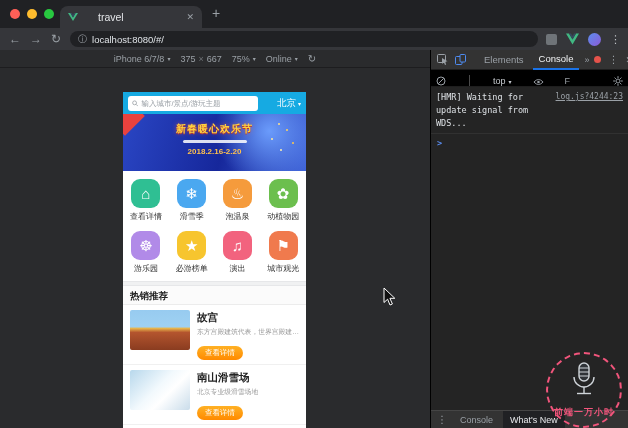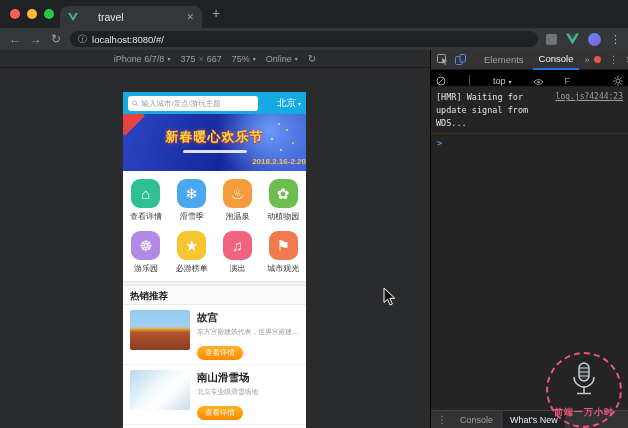--- a/index.html
+++ b/index.html
@@ -43,24 +43,24 @@
             padding:0 4px; gap:3px; }
   .search input { border:none; outline:none; width:100%; font-size:7.5px; color:#666;
                   font-family:"Liberation Sans",sans-serif; }
   .search input::placeholder { color:#9aa0a6; }
   .city { color:#fff; font-size:9.5px; display:flex; align-items:center; gap:2px; }
 
   .banner { height:57px; position:relative; overflow:hidden; text-align:center;
             background:radial-gradient(circle at 80% 30%, rgba(110,160,255,.95) 0%, rgba(110,160,255,0) 36%),
                        linear-gradient(105deg,#2a46c4,#16279b 55%,#3f63d8); }
   .banner-corner { position:absolute; left:-12px; top:-12px; width:28px; height:28px; background:#e8423e; transform:rotate(45deg); }
-  .banner-title { margin-top:14px; font-size:13px; font-weight:bold; color:#ffd23f; letter-spacing:1px;
+  .banner-title { margin-top:8px; font-size:10px; font-weight:bold; color:#ffd23f; letter-spacing:1px;
                   text-shadow:0 1px 0 #c0392b, 0 0 5px rgba(255,90,60,.65); }
   .banner-strip { width:64px; height:3px; background:rgba(255,255,255,.85); border-radius:2px; margin:4px auto 0; }
-  .banner-date { margin-top:4px; font-size:8px; font-weight:bold; color:#ffc14d;text-align:right; }
+  .banner-date { margin-top:4px; font-size:8px; font-weight:bold; color:#ffc14d; }
   .sparks { position:absolute; right:26px; top:9px; width:2px; height:2px; border-radius:50%; background:#ffe08a;
             box-shadow:8px 6px 0 #ffd45e, -7px 15px 0 #ffed9e, 14px 19px 0 #ffc94d, 2px 26px 0 #fff3b0; }
 
   .grid { display:grid; grid-template-columns:repeat(4,1fr); padding:8px 0 7px; row-gap:9px; background:#fff; }
   .cell { display:flex; flex-direction:column; align-items:center; gap:3px; }
   .tile { width:29px; height:29px; border-radius:9px; color:#fff; font-size:15px; line-height:1;
           display:flex; align-items:center; justify-content:center; }
   .cell-label { font-size:8px; color:#333; }
 
   .sep { height:5px; background:#f0f1f2; border-top:1px solid #e6e7e9; border-bottom:1px solid #e6e7e9; }

